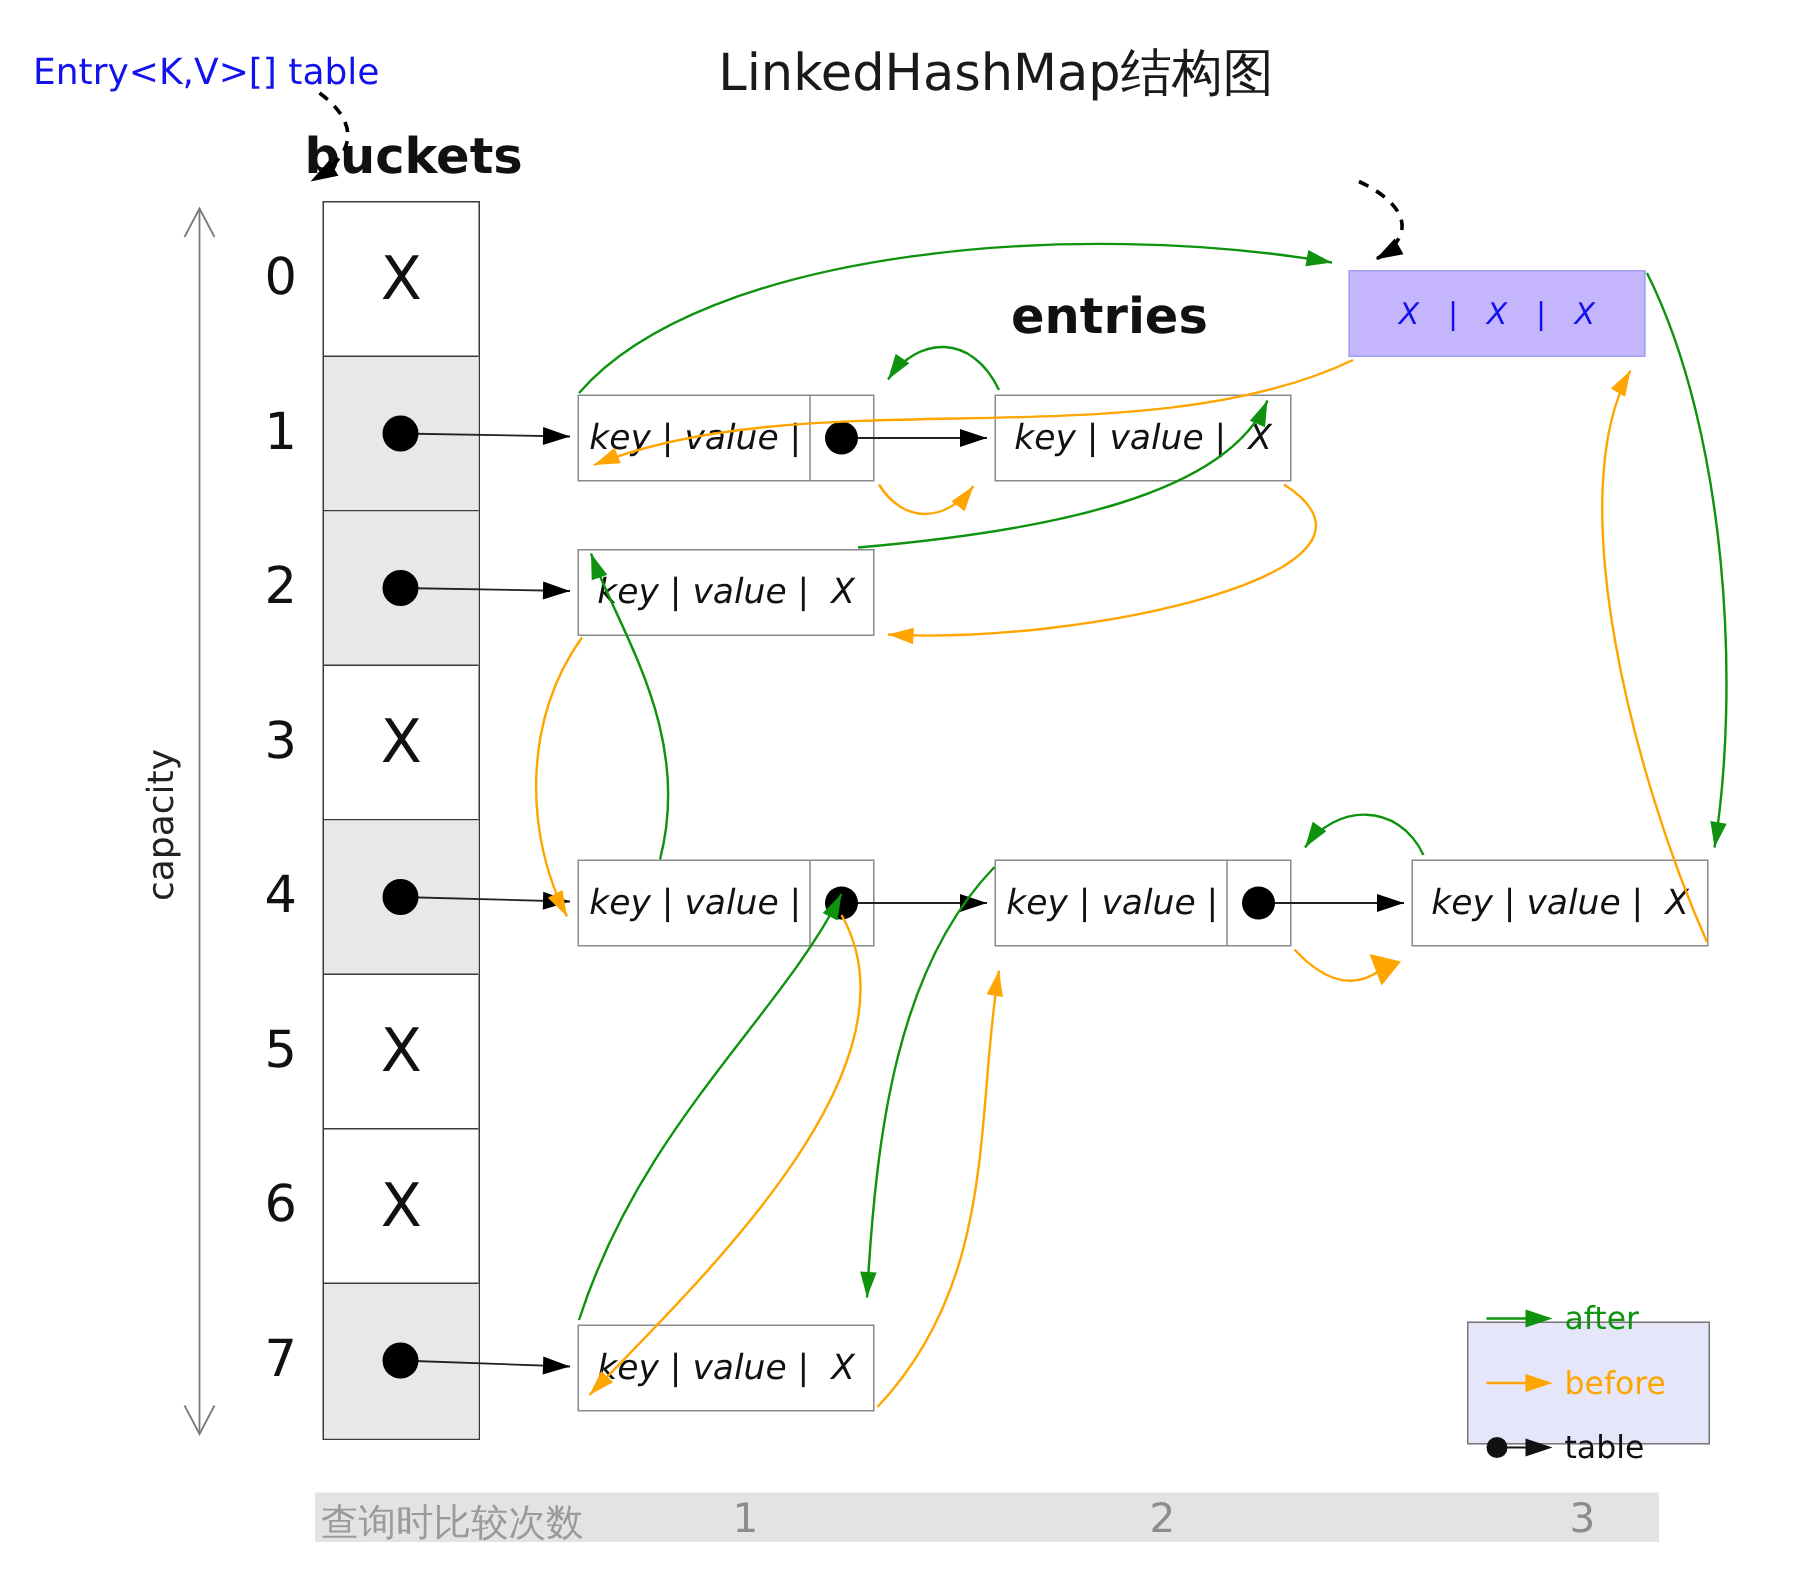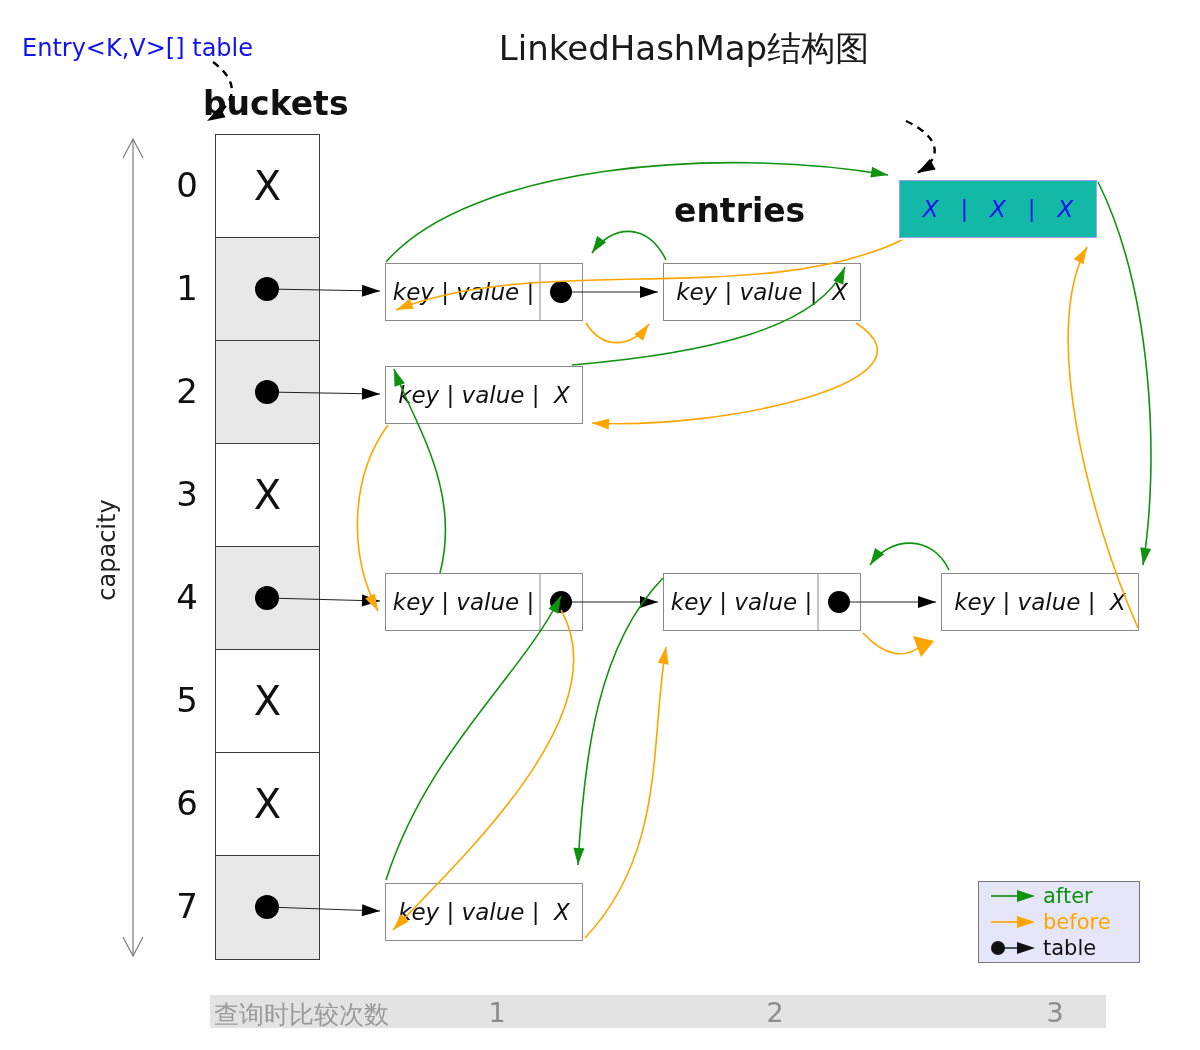--- a/index.html
+++ b/index.html
@@ -18,45 +18,45 @@
     display:flex;align-items:center;justify-content:center;}
   .bucket-cell:last-child{border-bottom:none;}
   .bucket-cell.gray{background:#e8e8e8;}
   .bucket-x{font-size:40px;color:#111;}
   .idx{font-size:34px;color:#111;width:50px;text-align:right;}
   
   .entry{width:198px;height:58px;border:1px solid #8a8a8a;box-sizing:border-box;background:#fff;
     display:flex;align-items:center;font-style:italic;font-size:23px;color:#111;}
   .entry .txt-full{width:100%;text-align:center;white-space:pre;}
   .entry .txt-kv{width:155px;text-align:center;white-space:pre;}
-  .headernode{width:198px;height:58px;border:1px solid #a0a0f0;box-sizing:border-box;background:#14b8a6;
-    display:flex;align-items:center;justify-content:center;font-style:italic;font-size:23px;
+  .headernode{width:198px;height:58px;border:1px solid #a0a0f0;box-sizing:border-box;background:#c4b5fd;
+    display:flex;align-items:center;justify-content:center;font-style:italic;font-size:20px;
     color:#1212ee;white-space:pre;}
   
   .legend{width:162px;height:82px;background:#e6e6fa;border:1px solid #777;box-sizing:border-box;
-    display:flex;flex-direction:column;justify-content:center;padding-left:10px;gap:1px;}
+    display:flex;flex-direction:column;justify-content:center;padding-left:10px;gap:18px;}
   .legend-row{display:flex;align-items:center;height:25px;}
   .legend-row svg{flex:0 0 auto;}
   .legend-label{font-size:21px;margin-left:6px;line-height:25px;}
   .lab-after{color:#0f930f;}
   .lab-before{color:#ffa500;}
   .lab-next{color:#111;}
   
   .footer{width:896px;height:33px;background:#e3e3e3;}
   .footer-label{position:absolute;left:4px;top:3px;font-size:25px;color:#9a9a9a;white-space:nowrap;font-family:Liberation Serif, serif;}
   .footer-num{position:absolute;top:2px;width:44px;text-align:center;font-size:27px;color:#8c8c8c;}
   svg.overlay{position:absolute;left:0;top:0;pointer-events:none;}
 </style>
 </head>
 <body>
 
 <div id="canvas">
 
   <div class="abs bluelabel" style="left:22px;top:34px;">Entry&lt;K,V&gt;[] table</div>
-  <div class="abs title" style="left:424px;top:26px;width:520px;">LinkedHashMap结构图</div>
+  <div class="abs title" style="left:404px;top:26px;width:520px;">LinkedHashMap结构图</div>
   <div class="abs boldlabel" style="left:203px;top:84px;">buckets</div>
   <div class="abs boldlabel" style="left:674px;top:191px;">entries</div>
   <div class="abs capacity" style="left:107px;top:550px;">capacity</div>
 
   <div class="abs idx" style="left:148px;top:165px;">0</div>
   <div class="abs idx" style="left:148px;top:268px;">1</div>
   <div class="abs idx" style="left:148px;top:371px;">2</div>
   <div class="abs idx" style="left:148px;top:474px;">3</div>
   <div class="abs idx" style="left:148px;top:577px;">4</div>
   <div class="abs idx" style="left:148px;top:680px;">5</div>

